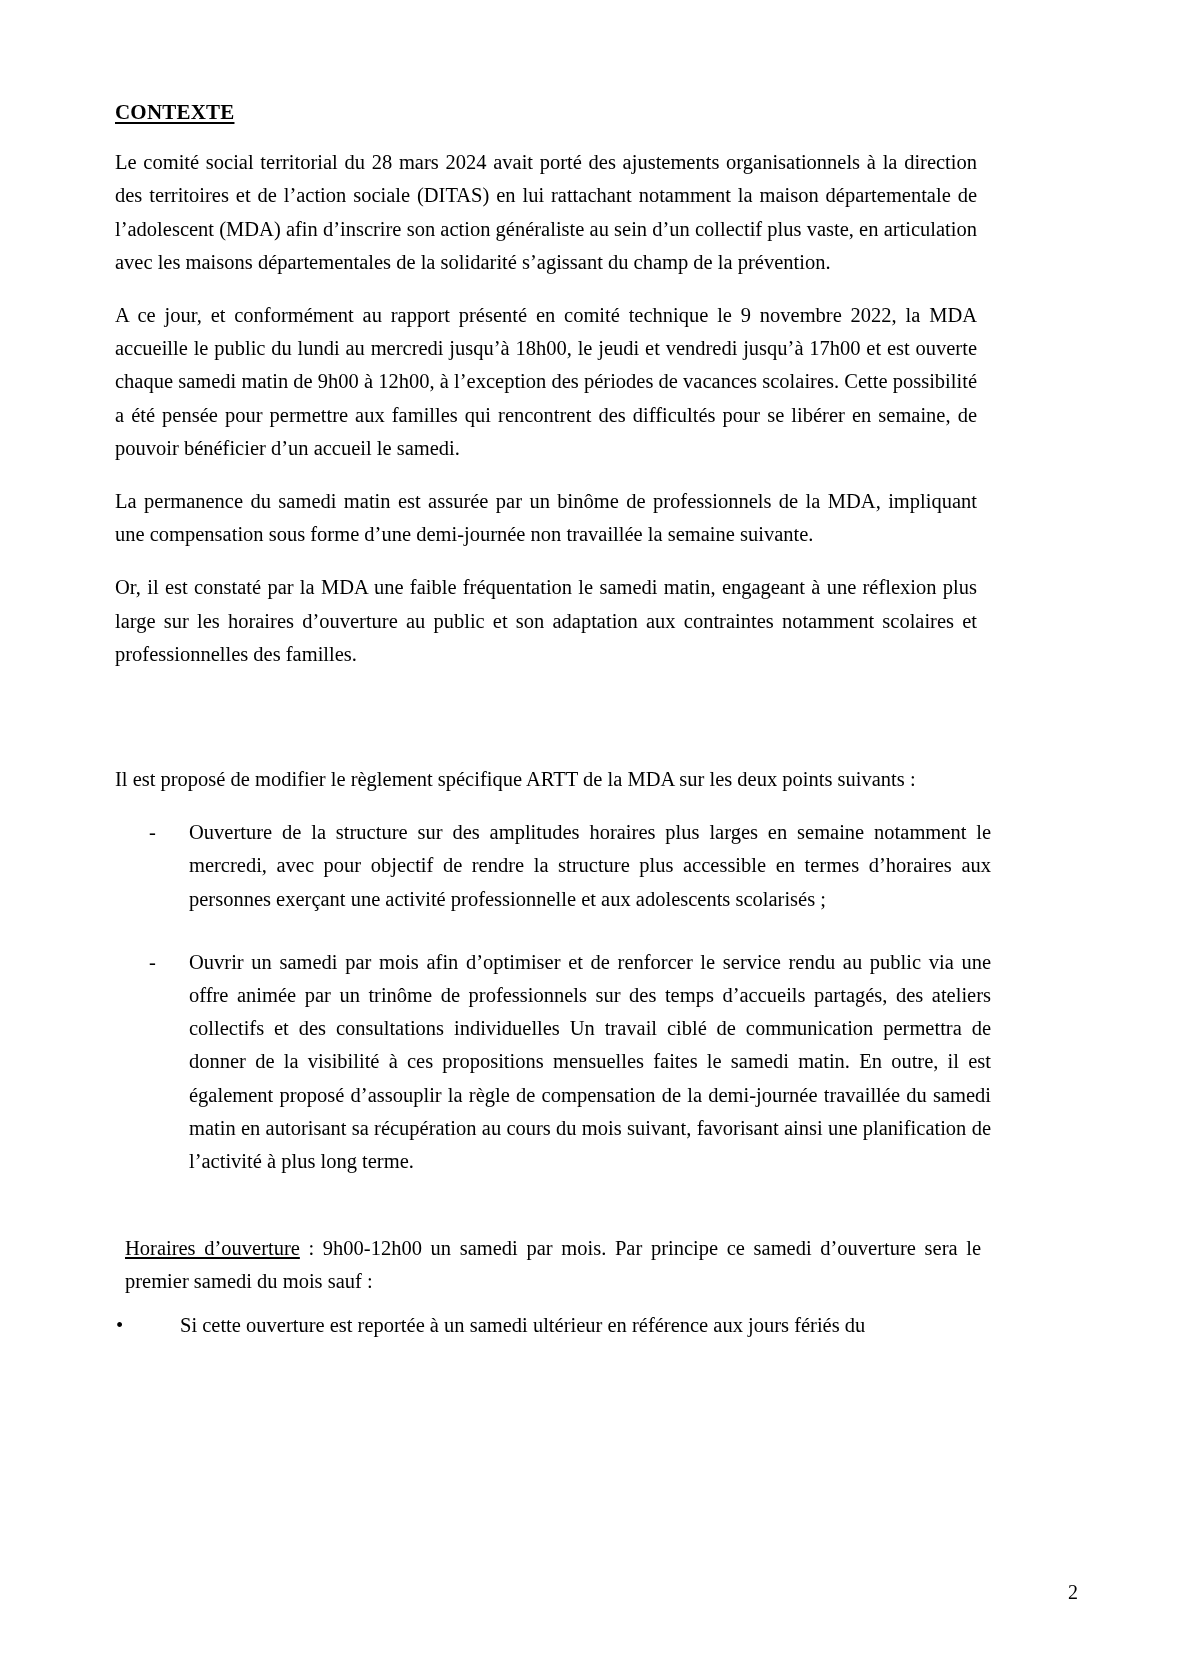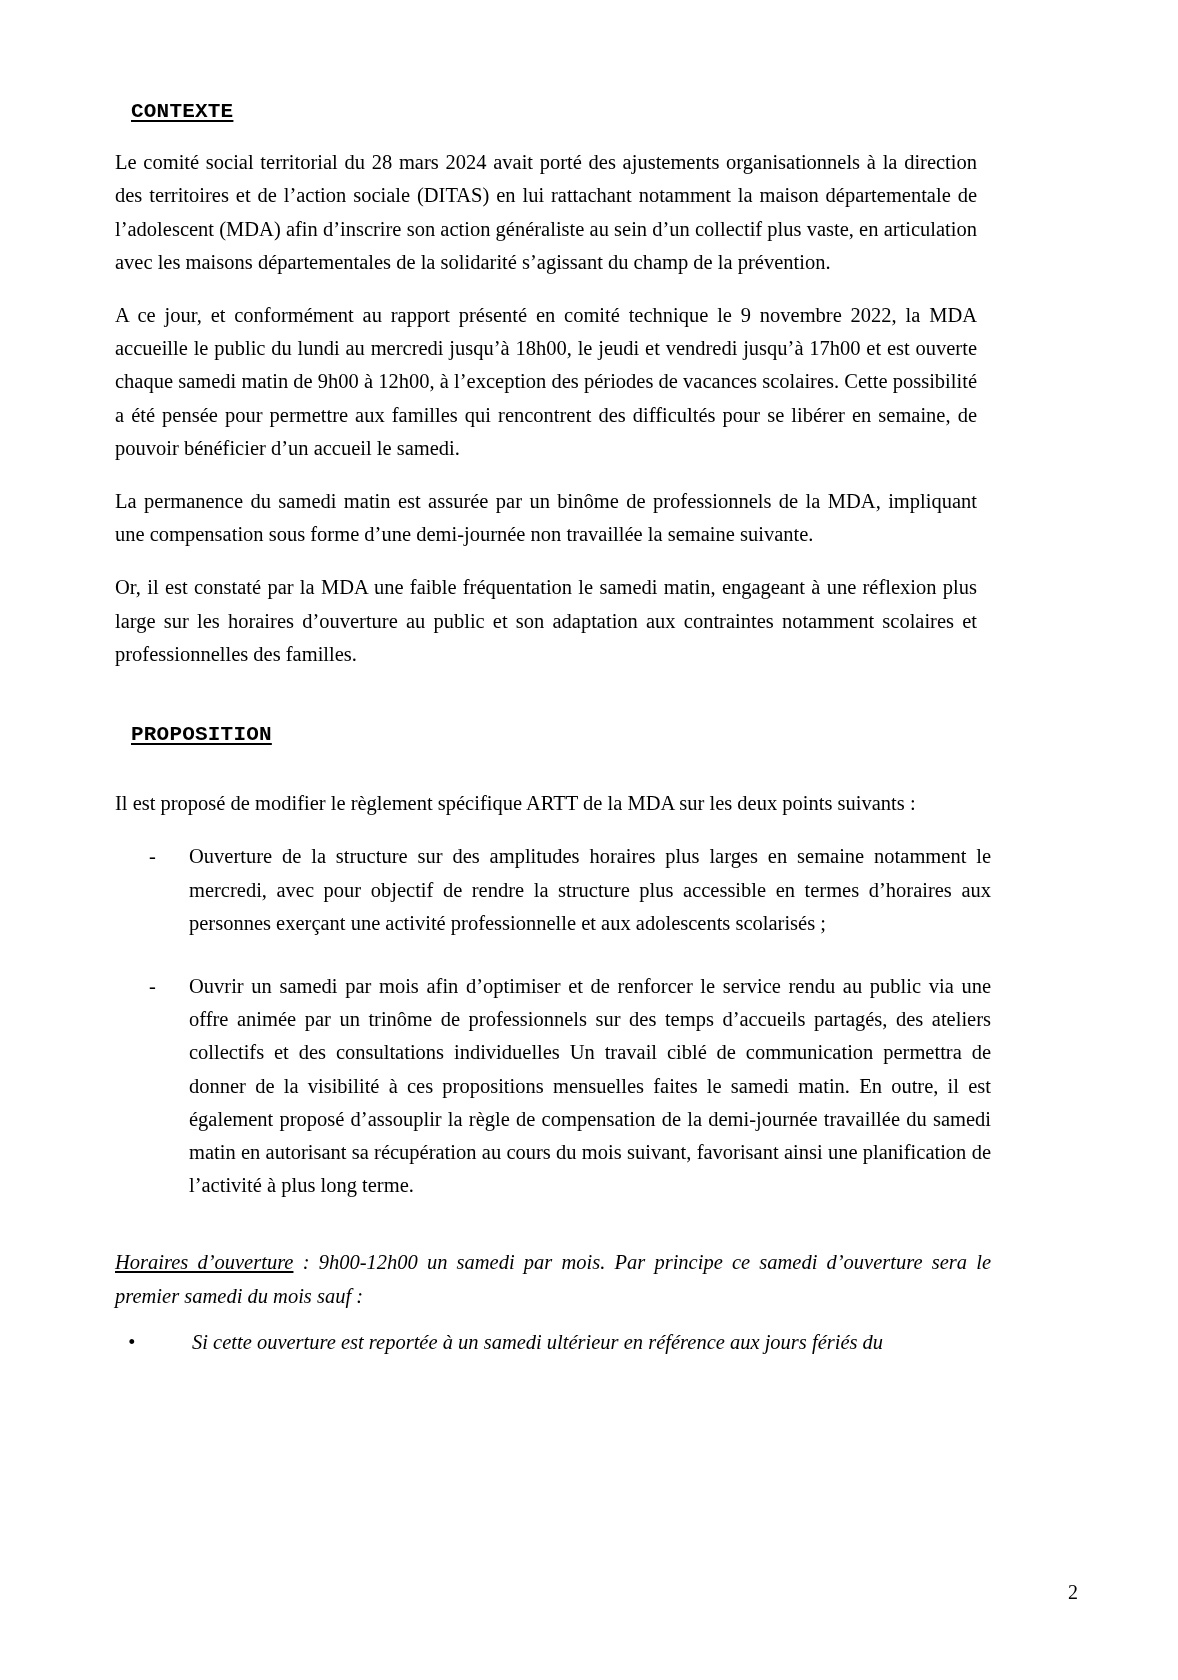--- a/index.html
+++ b/index.html
@@ -21,24 +21,23 @@
     position: absolute;
     left: 115px;
     top: 100px;
     width: 876px;
   }
   h2.heading {
     font-size: 21px;
     font-weight: bold;
     text-decoration: underline;
     text-underline-offset: 3px;
-    margin: 0 0 22px 16px;
+    margin: 0 0 22px 0;
     letter-spacing: 0.2px;
     line-height: 1.15;
-    font-family: Liberation Mono, monospace;
   }
   h2.heading.prop {
     margin-top: 0;
     margin-bottom: 0;
   }
   p.para {
     font-size: 20.5px;
     line-height: 1.62;
     text-align: justify;
     text-justify: inter-word;
@@ -70,35 +69,33 @@
     position: absolute;
     left: 34px;
     top: 0;
     font-size: 20.5px;
     line-height: 1.62;
   }
   .sub-line {
     font-size: 20.5px;
     line-height: 1.62;
     text-align: justify;
-    margin: 0;
-    font-style: italic;
+    margin: 10px;
   }
   .label-underline {
     text-decoration: underline;
     text-underline-offset: 2px;
   }
   .bullet-row {
     position: relative;
     padding-left: 0;
     font-size: 20.5px;
     line-height: 1.62;
     text-align: justify;
-    margin: 13px;
-    font-style: italic;
+    margin: 1px;
   }
   .bullet-row .bullet-mark {
     display: inline-block;
     width: 64px;
   }
   .bullet-row .bullet-text { }
   .bullet-cont {
     font-size: 20.5px;
     line-height: 1.62;
     margin: 0;
@@ -119,21 +116,20 @@
 
     <h2 class="heading">CONTEXTE</h2>
 
     <p class="para">Le comité social territorial du 28 mars 2024 avait porté des ajustements organisationnels à la direction des territoires et de l’action sociale (DITAS) en lui rattachant notamment la maison départementale de l’adolescent (MDA) afin d’inscrire son action généraliste au sein d’un collectif plus vaste, en articulation avec les maisons départementales de la solidarité s’agissant du champ de la prévention.</p>
     <p class="para">A ce jour, et conformément au rapport présenté en comité technique le 9 novembre 2022, la MDA accueille le public du lundi au mercredi jusqu’à 18h00, le jeudi et vendredi jusqu’à 17h00 et est ouverte chaque samedi matin de 9h00 à 12h00, à l’exception des périodes de vacances scolaires. Cette possibilité a été pensée pour permettre aux familles qui rencontrent des difficultés pour se libérer en semaine, de pouvoir bénéficier d’un accueil le samedi.</p>
     <p class="para">La permanence du samedi matin est assurée par un binôme de professionnels de la MDA, impliquant une compensation sous forme d’une demi-journée non travaillée la semaine suivante.</p>
     <p class="para last-of-block">Or, il est constaté par la MDA une faible fréquentation le samedi matin, engageant à une réflexion plus large sur les horaires d’ouverture au public et son adaptation aux contraintes notamment scolaires et professionnelles des familles.</p>
 
     <div class="spacer-lg"></div>
 
-    <h2 class="heading prop">PROPOSITION</h2>
 
     <div class="spacer-md"></div>
 
     <p class="para">Il est proposé de modifier le règlement spécifique ARTT de la MDA sur les deux points suivants :</p>
 
     <ul class="dash-list">
       <li>
         <span class="dash">-</span>
         <span>Ouverture de la structure sur des amplitudes horaires plus larges en semaine notamment le mercredi, avec pour objectif de rendre la structure plus accessible en termes d’horaires aux personnes exerçant une activité professionnelle et aux adolescents scolarisés ;</span>
       </li>

